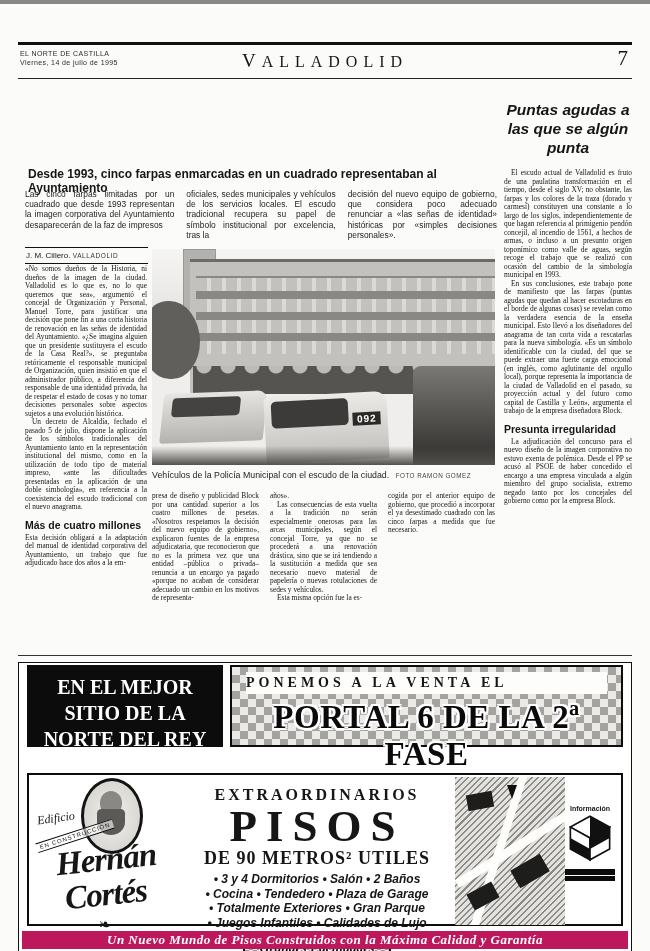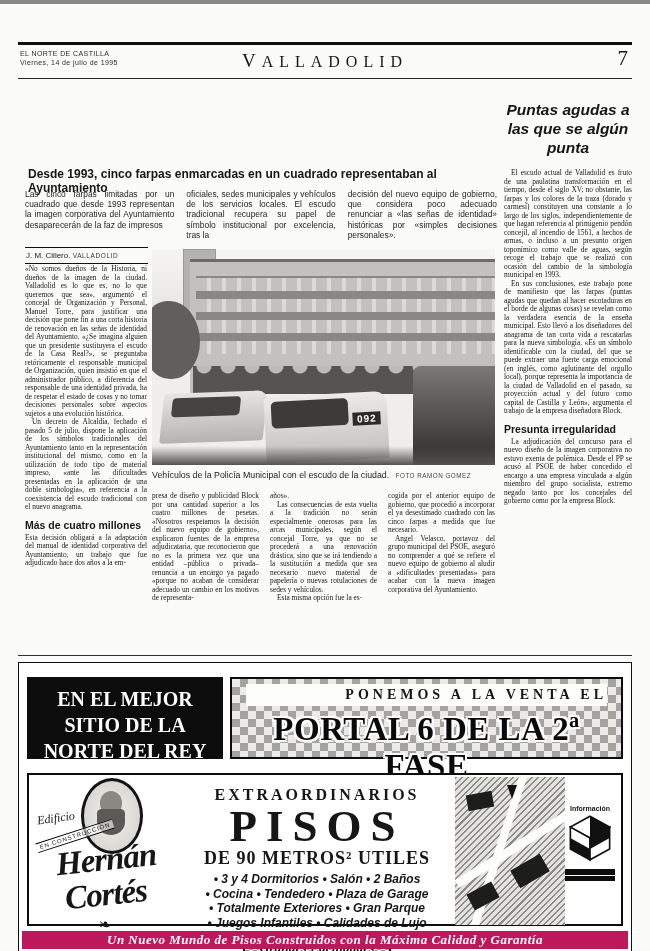--- a/index.html
+++ b/index.html
@@ -79,27 +79,27 @@
   
   .side{position:absolute;left:504px;top:96px;width:128px;height:558px;overflow:hidden;}
   .side-headline{margin:0 0 12px;text-align:center;font-family:"Liberation Sans",sans-serif;
                  font-style:italic;font-weight:bold;font-size:15.5px;line-height:19px;}
 
   .article-end-rule{position:absolute;left:18px;top:651px;width:614px;height:1px;background:#333;}
 
   
   .ad{position:absolute;left:18px;top:658px;width:614px;height:291px;background:#fff;
       border:1px solid #111;box-sizing:border-box;}
-  .ad-banners{position:absolute;left:8px;right:8px;top:14px;height:82px;display:flex;gap:7px;}
+  .ad-banners{position:absolute;left:8px;right:8px;top:2px;height:82px;display:flex;gap:7px;}
   .banner-left{width:196px;background:#0c0c0c;color:#fff;text-align:center;
                font-family:"Liberation Serif",serif;font-weight:bold;
                font-size:20px;line-height:26px;padding-top:9px;box-sizing:border-box;}
   .banner-right{flex:1;position:relative;border:2px solid #0c0c0c;box-sizing:border-box;
       background:repeating-conic-gradient(#a5a3a0 0% 25%,#eceae6 0% 50%);background-size:16px 16px;}
-  .sale-kicker{margin:5px 14px 0;background:#fdfdfb;text-align:right;
+  .sale-kicker{margin:5px 14px 0;background:#fdfdfb;text-align:left;
                font-family:"Liberation Serif",serif;font-weight:bold;font-size:14px;
                letter-spacing:4px;padding:3px 0;}
   .sale-main{margin-top:5px;text-align:center;font-family:"Liberation Serif",serif;
              font-weight:bold;font-size:33px;letter-spacing:.5px;color:#0a0a0a;
              text-shadow:-2px 0 #fff,2px 0 #fff,0 -2px #fff,0 2px #fff,
                          -2px -2px #fff,2px 2px #fff,-2px 2px #fff,2px -2px #fff;}
 
   .ad-main{position:absolute;left:8px;right:8px;top:110px;bottom:26px;
            border:2px solid #0c0c0c;background:#fff;display:flex;box-sizing:border-box;}
   .ad-left{position:relative;width:152px;flex:none;}
@@ -214,21 +214,20 @@
     <div class="lcol">
       <p class="noindent">presa de diseño y publicidad Block por una cantidad superior a los cuatro millones de pesetas. «Nosotros respetamos la decisión del nuevo equipo de gobierno», explicaron fuentes de la empresa adjudicataria, que reconocieron que no es la primera vez que una entidad –pública o privada– renuncia a un encargo ya pagado «porque no acaban de considerar adecuado un cambio en los motivos de representa-</p>
     </div>
     <div class="lcol">
       <p class="noindent">años».</p>
       <p>Las consecuencias de esta vuelta a la tradición no serán especialmente onerosas para las arcas municipales, según el concejal Torre, ya que no se procederá a una renovación drástica, sino que se irá tendiendo a la sustitución a medida que sea necesario nuevo material de papelería o nuevas rotulaciones de sedes y vehículos.</p>
       <p>Esta misma opción fue la es-</p>
     </div>
     <div class="lcol">
       <p class="noindent">cogida por el anterior equipo de gobierno, que procedió a incorporar el ya desestimado cuadrado con las cinco farpas a medida que fue necesario.</p>
-      <p>Angel Velasco, portavoz del grupo municipal del PSOE, aseguró no comprender a qué se refiere el nuevo equipo de gobierno al aludir a «dificultades presentadas» para acabar con la nueva imagen corporativa del Ayuntamiento.</p>
     </div>
   </div>
 
   <div class="side bodytext">
     <h2 class="side-headline">Puntas agudas a las que se algún punta</h2>
     <p>El escudo actual de Valladolid es fruto de una paulatina transformación en el tiempo, desde el siglo XV; no obstante, las farpas y los colores de la traza (dorado y carmesí) constituyen una constante a lo largo de los siglos, independientemente de que hagan referencia al primigenio pendón concejil, al incendio de 1561, a hechos de armas, o incluso a un presunto origen toponímico como valle de aguas, según recoge el trabajo que se realizó con ocasión del cambio de la simbología municipal en 1993.</p>
     <p>En sus conclusiones, este trabajo pone de manifiesto que las farpas (puntas agudas que quedan al hacer escotaduras en el borde de algunas cosas) se revelan como la verdadera esencia de la enseña municipal. Esto llevó a los diseñadores del anagrama de tan corta vida a rescatarlas para la nueva simbología. «Es un símbolo identificable con la ciudad, del que se puede extraer una fuerte carga emocional (en inglés, como aglutinante del orgullo local), porque representa la importancia de la ciudad de Valladolid en el pasado, su proyección actual y del futuro como capital de Castilla y León», argumenta el trabajo de la empresa diseñadora Block.</p>
     <div class="subhead-small">Presunta irregularidad</div>
     <p>La adjudicación del concurso para el nuevo diseño de la imagen corporativa no estuvo exenta de polémica. Desde el PP se acusó al PSOE de haber concedido el encargo a una empresa vinculada a algún miembro del grupo socialista, extremo negado tanto por los concejales del gobierno como por la empresa Block.</p>
   </div>

